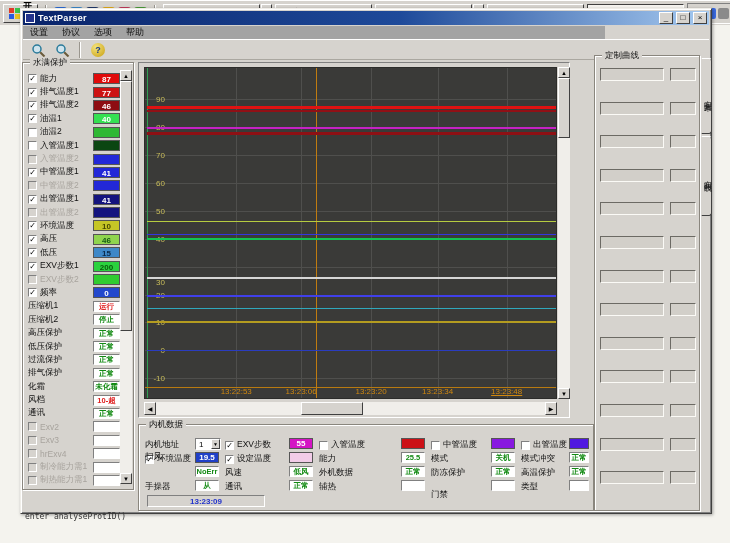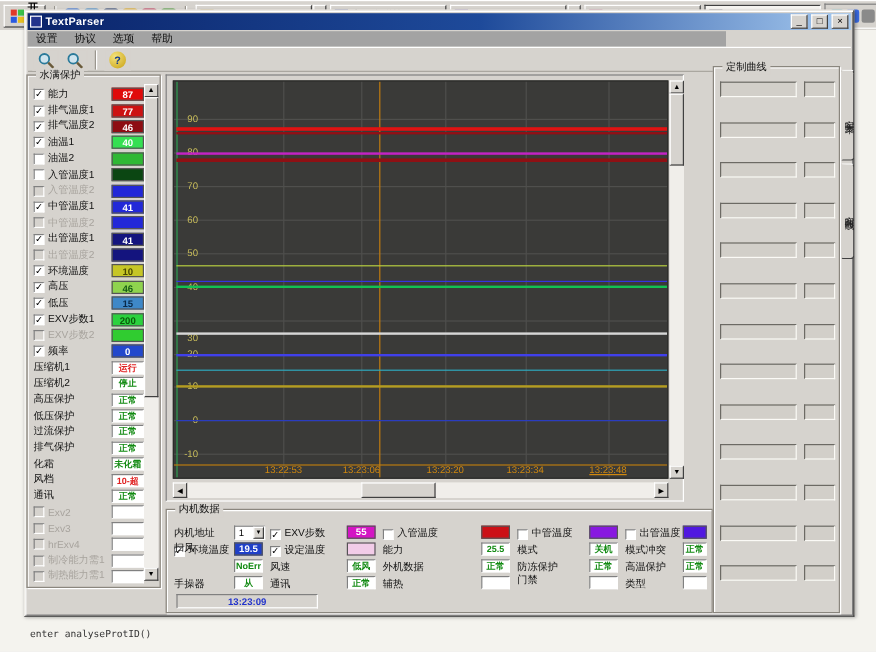--- a/index.html
+++ b/index.html
@@ -399,21 +399,21 @@
     <span class="vbox" style="left:262px;top:27px">25.5</span>
     <span class="vbox" style="left:262px;top:41px">正常</span>
     <span class="vbox" style="left:262px;top:55px"></span>
 
     <span class="il ilck" style="left:292px;top:14px">
         <span class="cb"></span>
         <span>中管温度</span>
       </span>
     <span class="il" style="left:292px;top:28px">模式</span>
     <span class="il" style="left:292px;top:42px">防冻保护</span>
-    <span class="il" style="left:292px;top:53px">门禁</span>
+    <span class="il" style="left:292px;top:64px">门禁</span>
 
     <span class="cbadge" style="left:352px;top:13px;background:#8818e0"></span>
     <span class="vbox" style="left:352px;top:27px">关机</span>
     <span class="vbox" style="left:352px;top:41px">正常</span>
     <span class="vbox" style="left:352px;top:55px"></span>
 
     <span class="il ilck" style="left:382px;top:14px">
         <span class="cb"></span>
         <span>出管温度</span>
       </span>
@@ -481,21 +481,21 @@
         <div class="curve-row" style="top: 415.2px;">
           <span class="curve-box" style="left: 0px; width: 64px;"></span>
           <span class="curve-box" style="left: 70px; width: 26px;"></span>
         </div>
       </div>
   </div>
 
   <div class="abs side-tab" style="left:701px;top:58px;width:11px;height:76px">实时文本</div>
   <div class="abs side-tab" style="left:701px;top:136px;width:11px;height:80px">实时曲线</div>
 
-  <span class="abs" id="status-text" style="left:25px;top:524px">enter analyseProtID()</span>
+  <span class="abs" id="status-text" style="left:25px;top:512px">enter analyseProtID()</span>
 
   <div id="taskbar">
     <span id="start-button">
       <span class="flag">
         <i style="background:#e03a2a"></i>
           <i style="background:#3ac24a"></i>
           <i style="background:#2a5ae0"></i>
           <i style="background:#e8c020"></i>
       </span>
       <span>开始</span>

